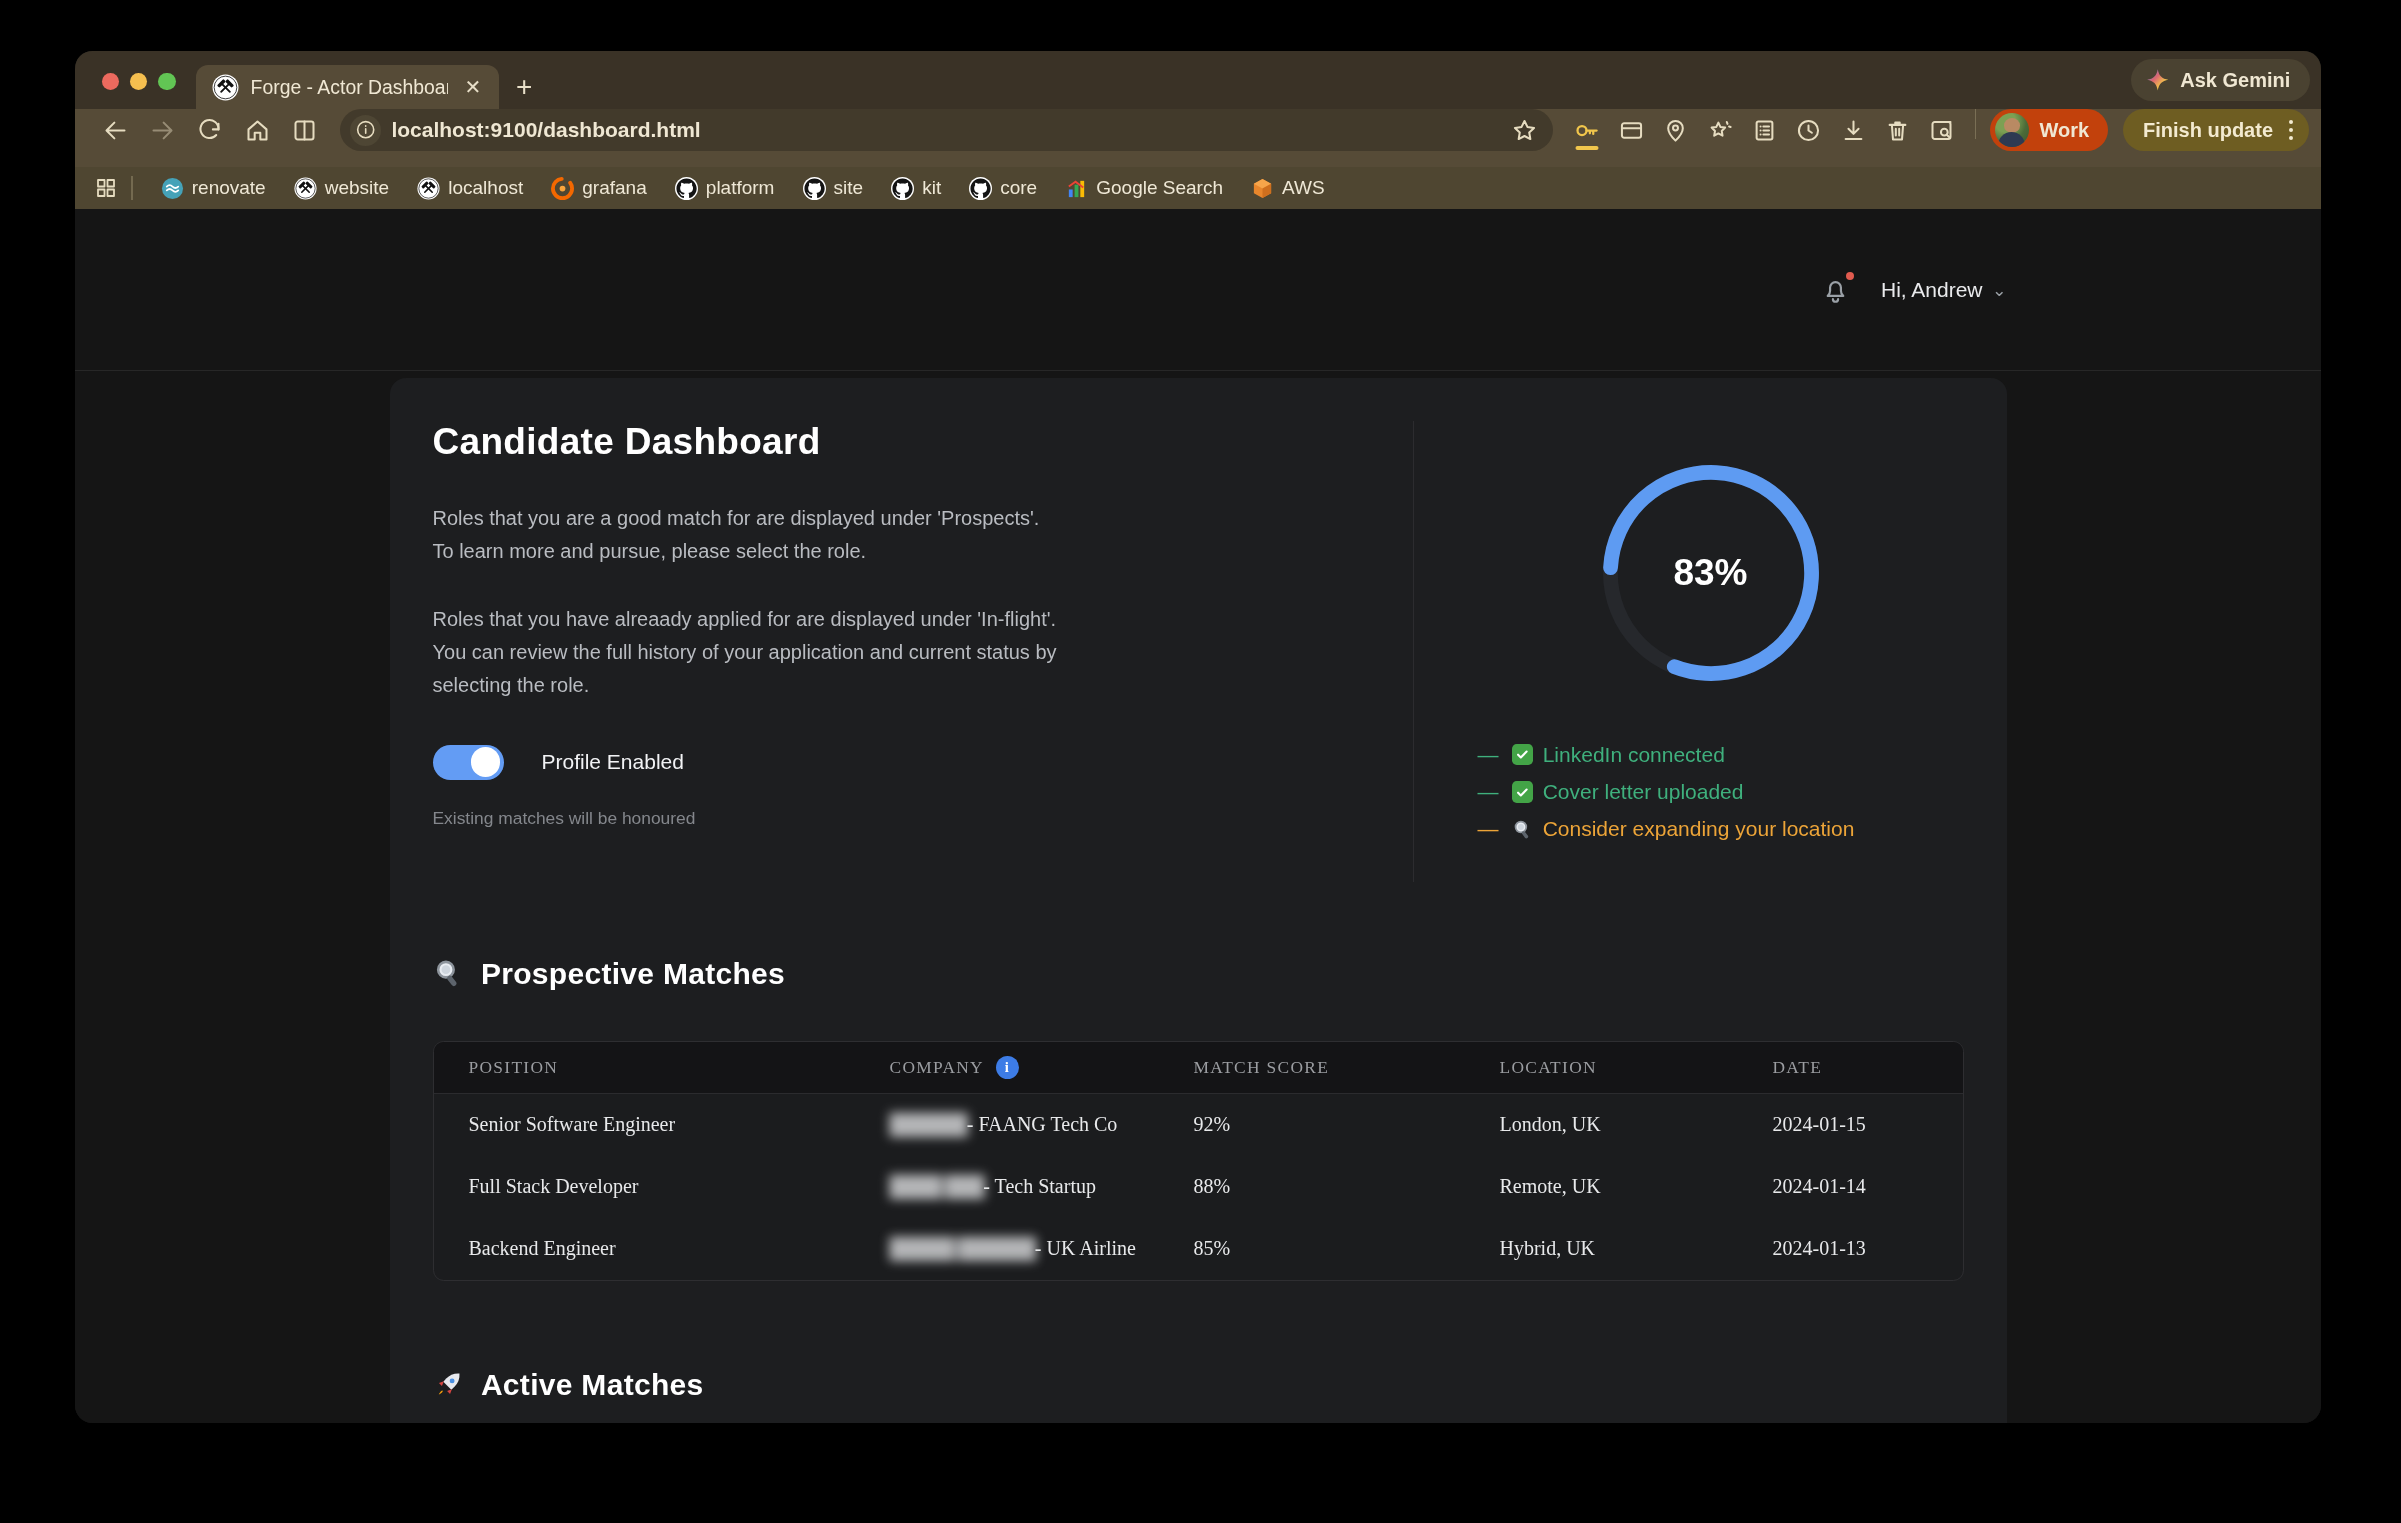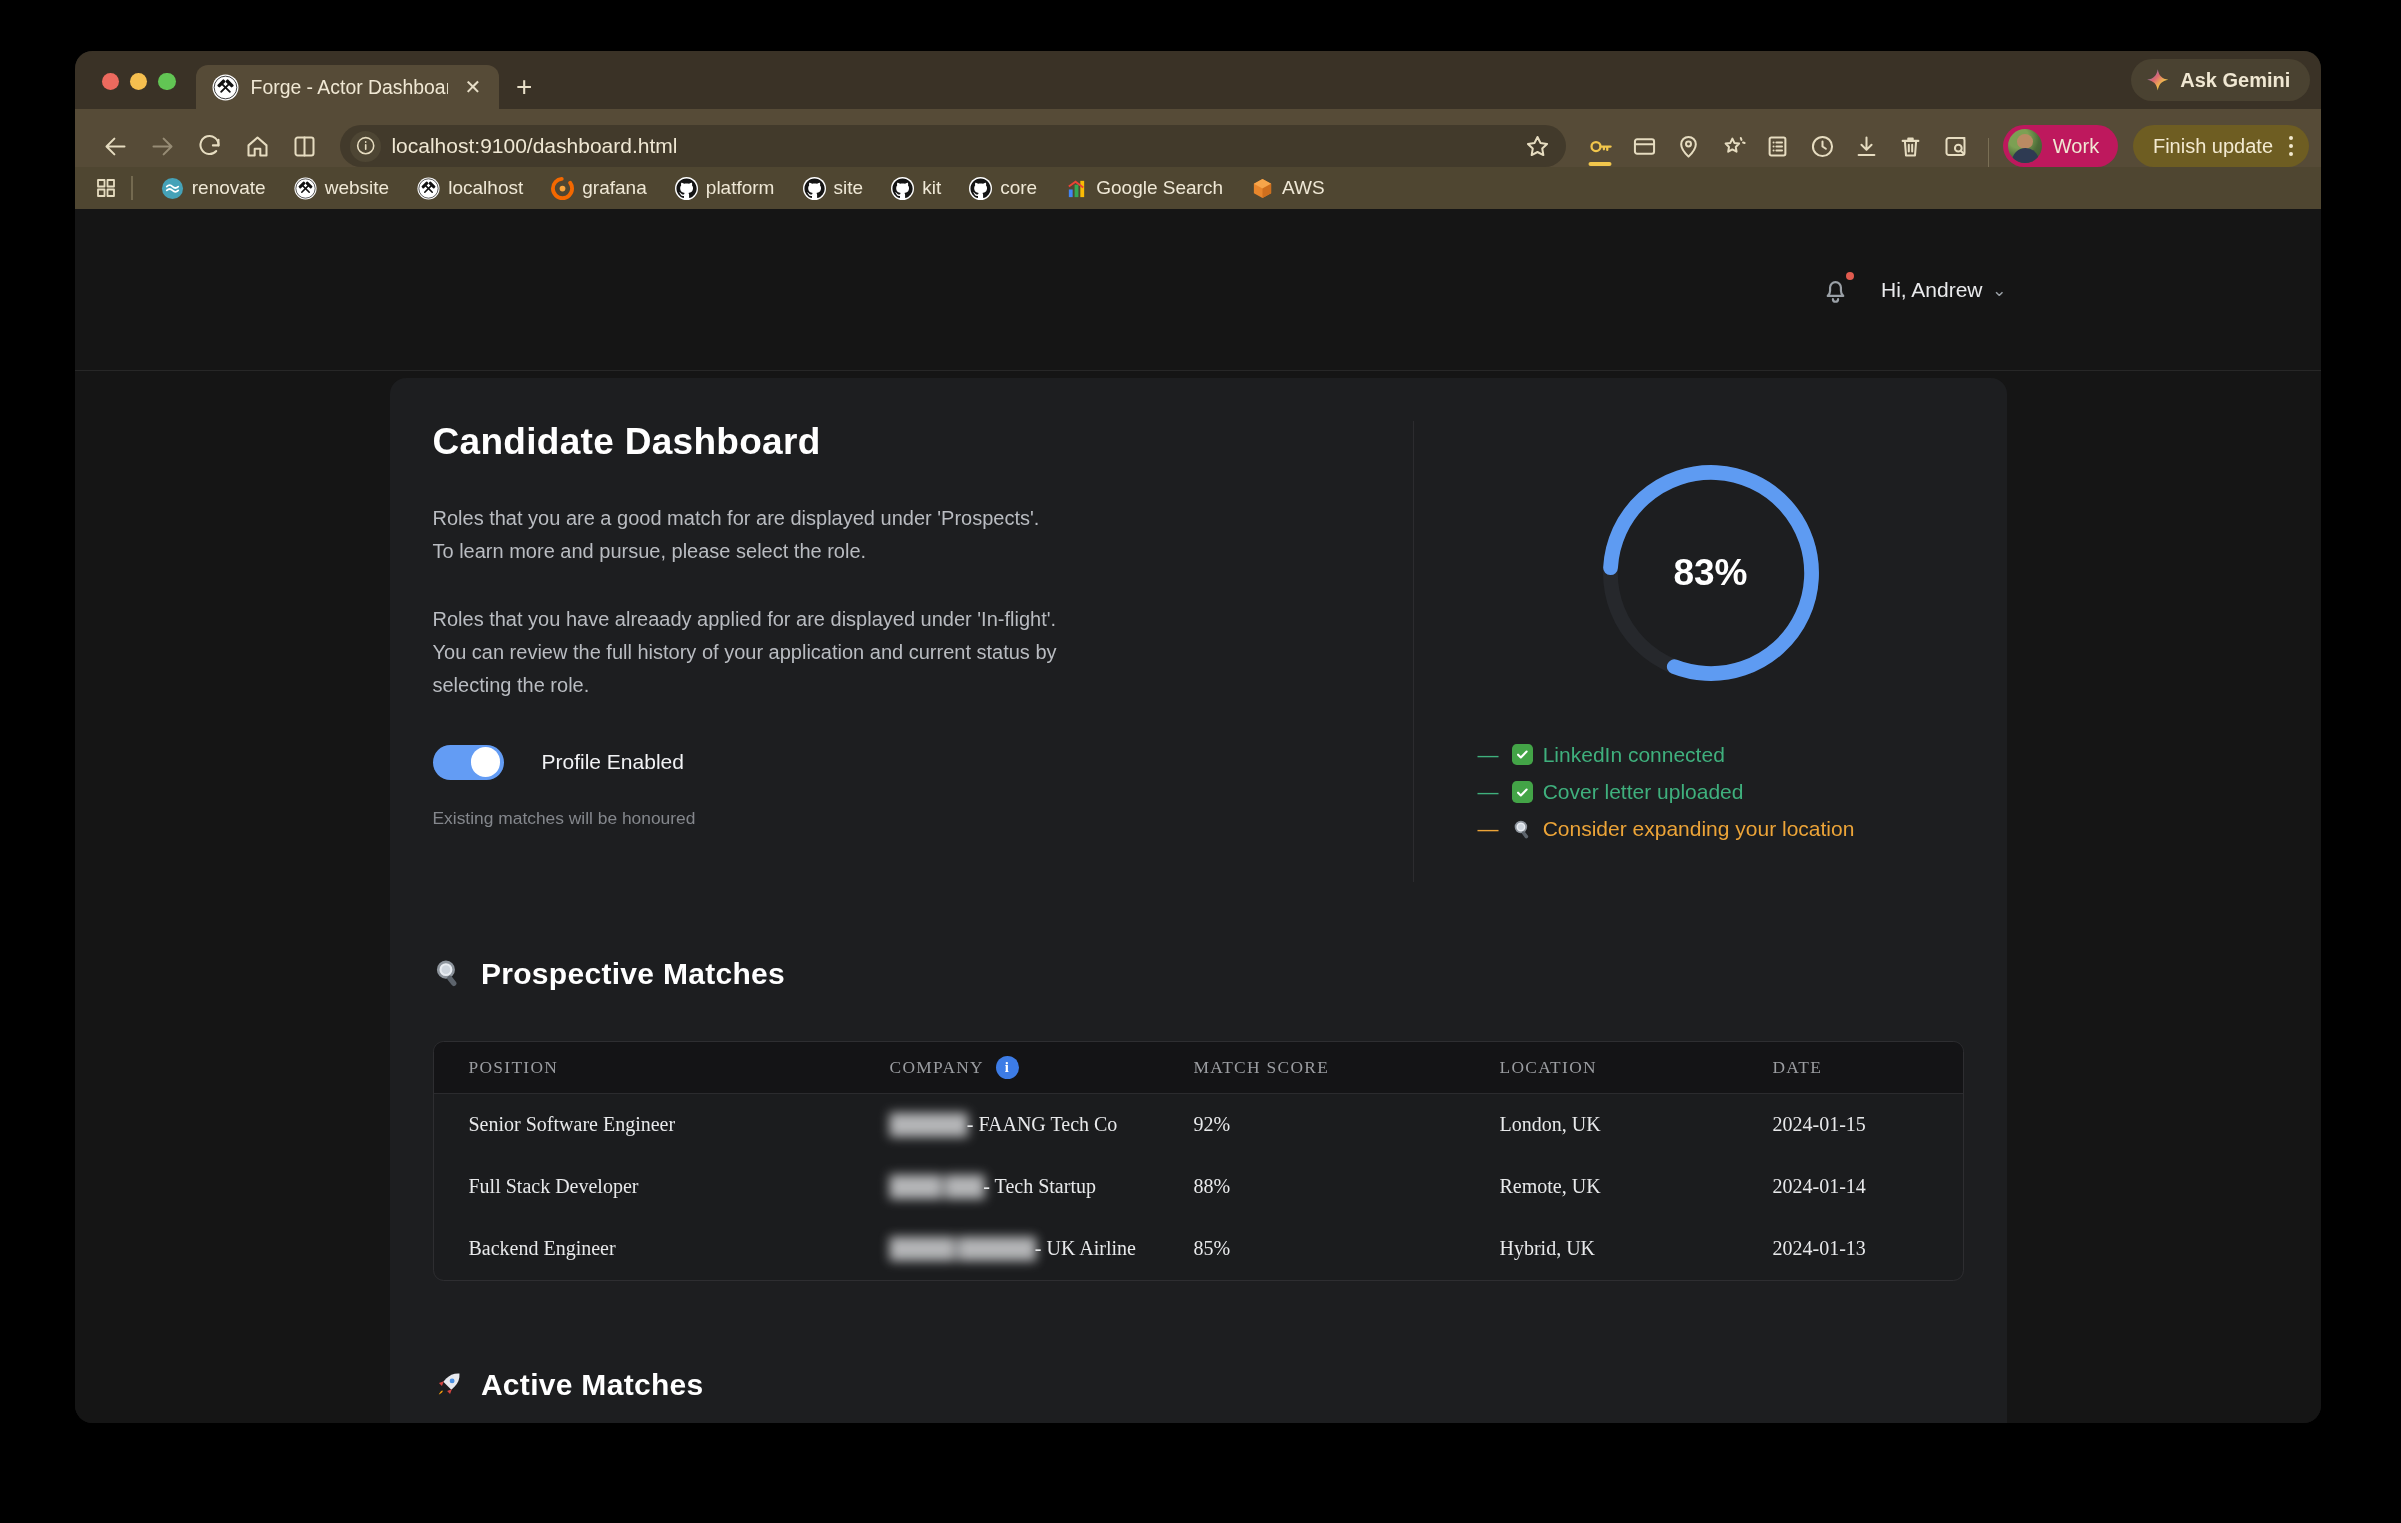--- a/index.html
+++ b/index.html
@@ -20,33 +20,33 @@
   .tab { height:44px; width:303px; background:#564b37; border-radius:12px 12px 0 0;
     display:flex; align-items:center; padding:0 13.4px 0 16px; gap:12px; }
   .tab-title { color:#f0e8d4; font-size:19.4px; flex:1; white-space:nowrap; overflow:hidden; }
   .tab-close { color:#e8dfc8; font-size:20px; cursor:default; padding:0 4px; }
   .newtab { color:#e8dfc8; font-size:28px; font-weight:300; margin:0 0 8px 17.4px; line-height:1; }
   .gemini-pill { position:absolute; right:10.7px; bottom:8px; height:42px; padding:0 20px 0 14.7px;
     background:#4a4231; border-radius:21px; display:flex; align-items:center; gap:9.4px; }
   .gemini-pill span { color:#f0e7d2; font-size:20px; font-weight:bold; }
 
   
-  .toolbar { height:58px; background:#564b37; display:flex; align-items:flex-end; padding:0 12px 0 19px; gap:5.4px; flex:0 0 auto; }
+  .toolbar { height:58px; background:#564b37; display:flex; align-items:flex-start; padding:0 12px 0 19px; gap:5.4px; flex:0 0 auto;font-weight:bold; }
   .tbtn { width:42px; height:42px; border-radius:50%; display:flex; align-items:center; justify-content:center; flex:0 0 auto; }
   .tbtn svg { width:27px; height:27px; }
   .dim { opacity:.45; }
   .addressbar { flex:1; height:42px; background:#423a2b; border-radius:21px; margin:0 9.4px;
     display:flex; align-items:center; padding:0 14.7px 0 9.4px; min-width:0; }
   .addr-info { width:31px; height:31px; border-radius:50%; background:#4e4634; display:flex; align-items:center; justify-content:center; margin-right:10.7px; flex:0 0 auto; }
   .url { color:#efe7d3; font-size:21px; flex:1; white-space:nowrap; overflow:hidden; }
   .ext { position:relative; width:39px; height:42px; display:flex; align-items:center; justify-content:center; flex:0 0 auto; }
   .ext svg { width:27px; height:27px; }
   .key-underline { position:absolute; bottom:1.3px; left:50%; transform:translateX(-50%); width:23px; height:4px; border-radius:2px; background:#f1c64c; }
   .tsep { width:1.3px; height:29.5px; background:#7a6f55; margin:0 8px; flex:0 0 auto; }
-  .profile-chip { height:42px; background:#be185d; border-radius:21px; display:flex; align-items:center; gap:10.7px; padding:0 19px 0 5.4px; flex:0 0 auto; }
+  .profile-chip { height:42px; background:#c2410c; border-radius:21px; display:flex; align-items:center; gap:10.7px; padding:0 19px 0 5.4px; flex:0 0 auto; }
   .avatar { width:34px; height:34px; border-radius:50%; overflow:hidden; position:relative;
     background:radial-gradient(circle at 30% 25%, #7ca053 0 30%, #4c6b38 60%, #3c5530 100%); }
   .avatar::before { content:""; position:absolute; left:8.7px; top:5.4px; width:16px; height:14.7px; border-radius:50%; background:#b98a63; }
   .avatar::after { content:""; position:absolute; left:3.4px; top:19px; width:27px; height:16px; border-radius:13.4px 13.4px 0 0; background:#2e3a52; }
   .profile-chip span { color:#f0e7d2; font-size:20px; }
   .update-pill { height:42px; background:#6e5d22; border-radius:21px; display:flex; align-items:center; gap:12px; padding:0 12px 0 20px; margin-left:9.4px; flex:0 0 auto; }
   .update-pill span { color:#f3ead0; font-size:20px; }
   .kebab { display:flex; flex-direction:column; gap:4px; padding:0 4px; }
   .kebab i { width:4px; height:4px; border-radius:50%; background:#f3ead0; }
 

